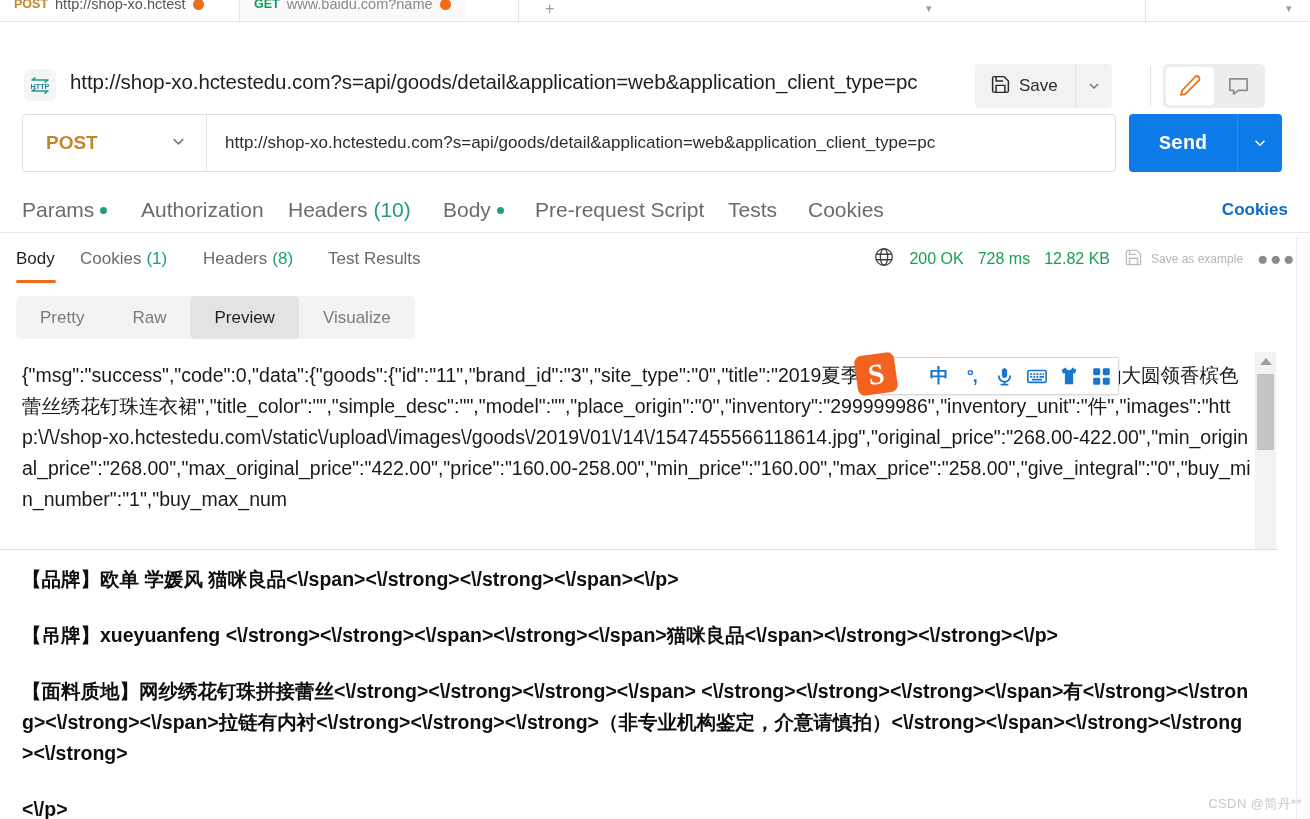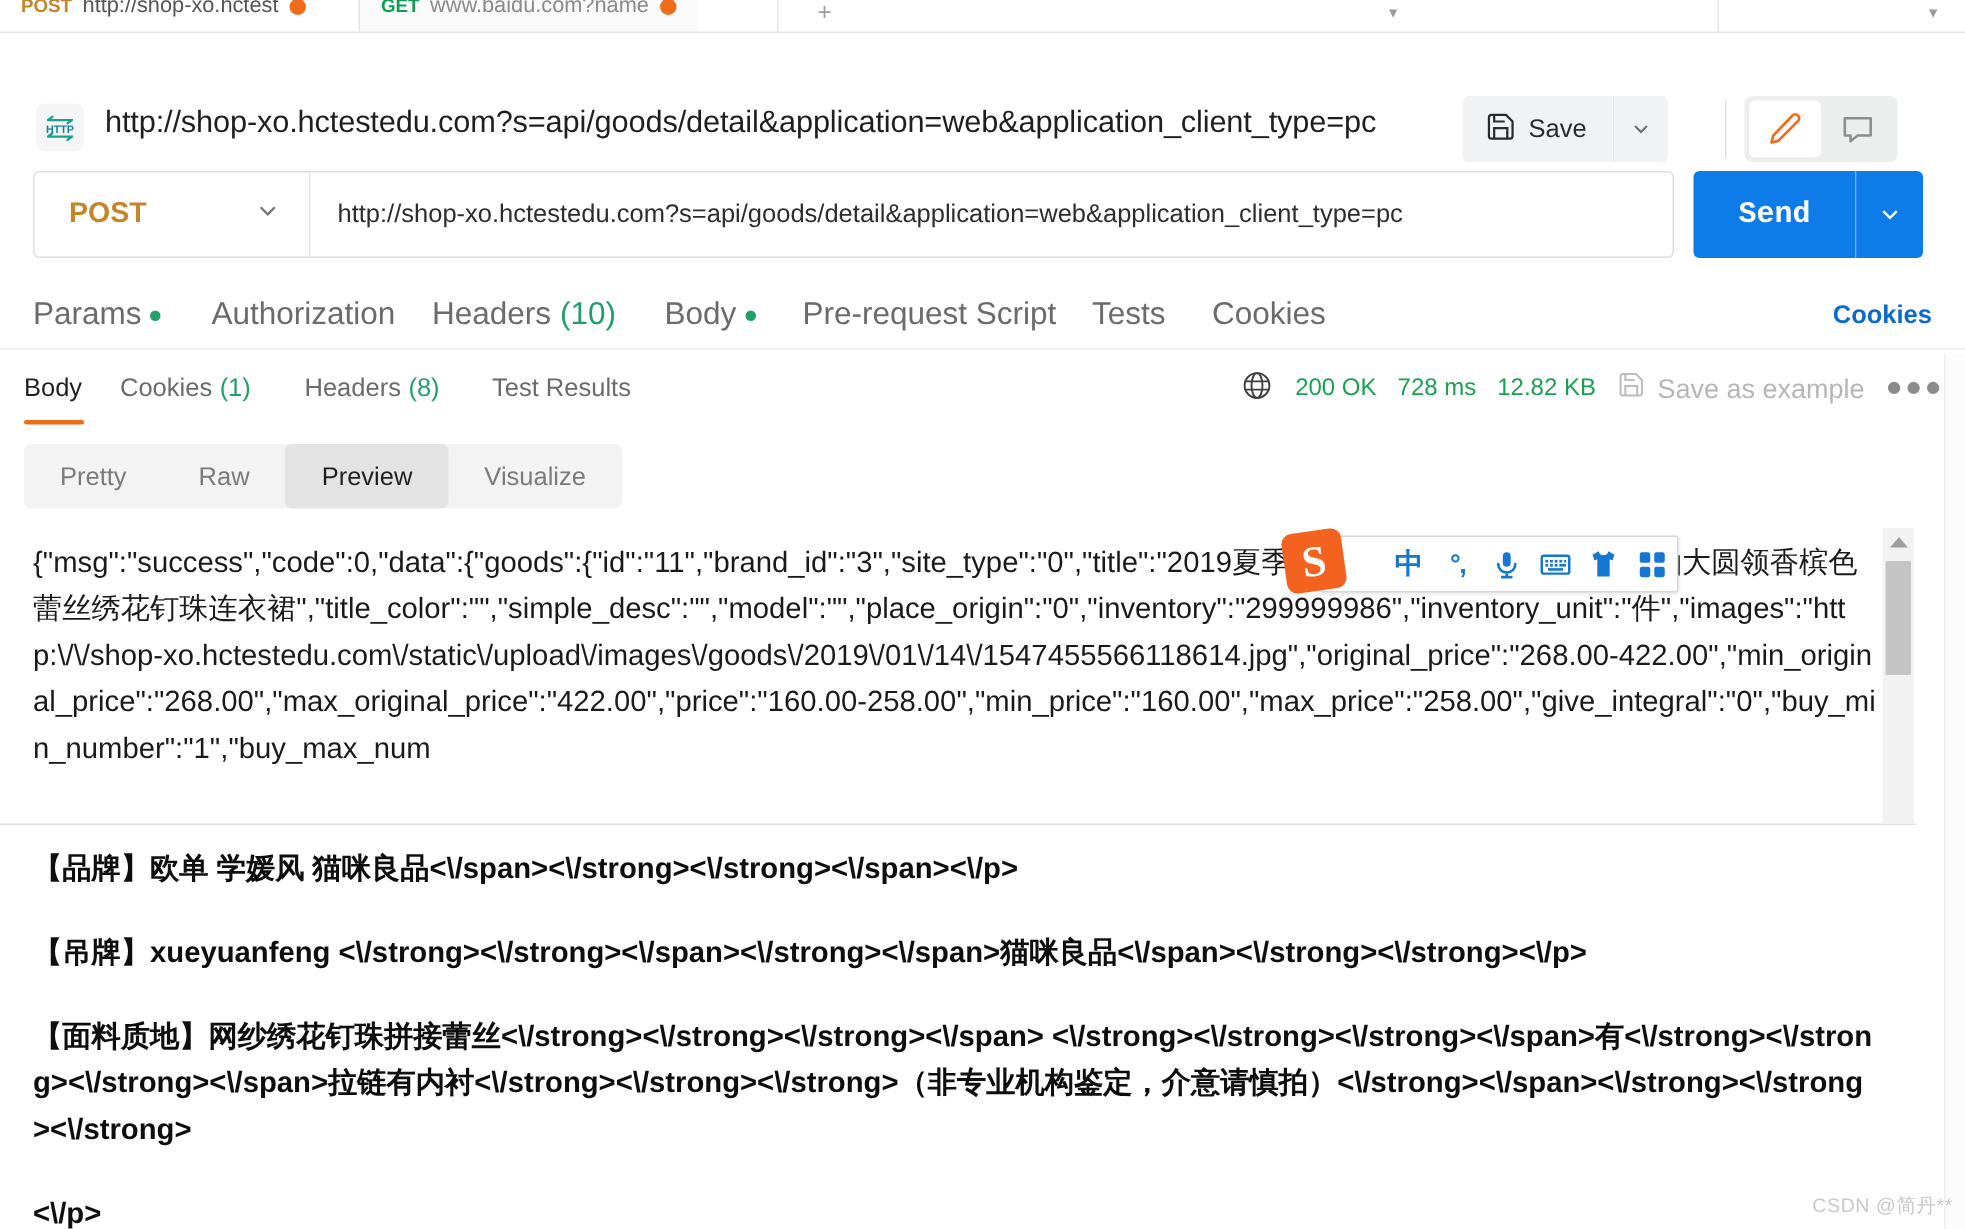--- a/index.html
+++ b/index.html
@@ -143,21 +143,21 @@
   .resp-tab.active { color: #1f1f1f; }
   .resp-underline {
     position: absolute; left: 16px; top: 44px; width: 40px; height: 3px;
     background: #ef6c1a; border-radius: 2px;
   }
   .resp-meta {
     position: absolute; right: 14px; top: 0; height: 46px;
     display: flex; align-items: center; gap: 14px;
     font-size: 16px; color: #1aa053; white-space: nowrap;
   }
-  .save-example { color: #b6b6b6; font-size: 18px; display: flex; align-items:center; gap:8px; }
+  .save-example { color: #b6b6b6; font-size: 12px; display: flex; align-items:center; gap:8px; }
   .dots { color: #8b8b8b; font-size: 19px; letter-spacing: 1.5px; }
 
   
   .viewtabs {
     position: absolute; left: 16px; top: 296px;
     height: 43px; background: #f3f3f3; border-radius: 5px;
     display: flex; align-items: stretch; padding: 0;
   }
   .vtab {
     display: flex; align-items: center; justify-content: center;

